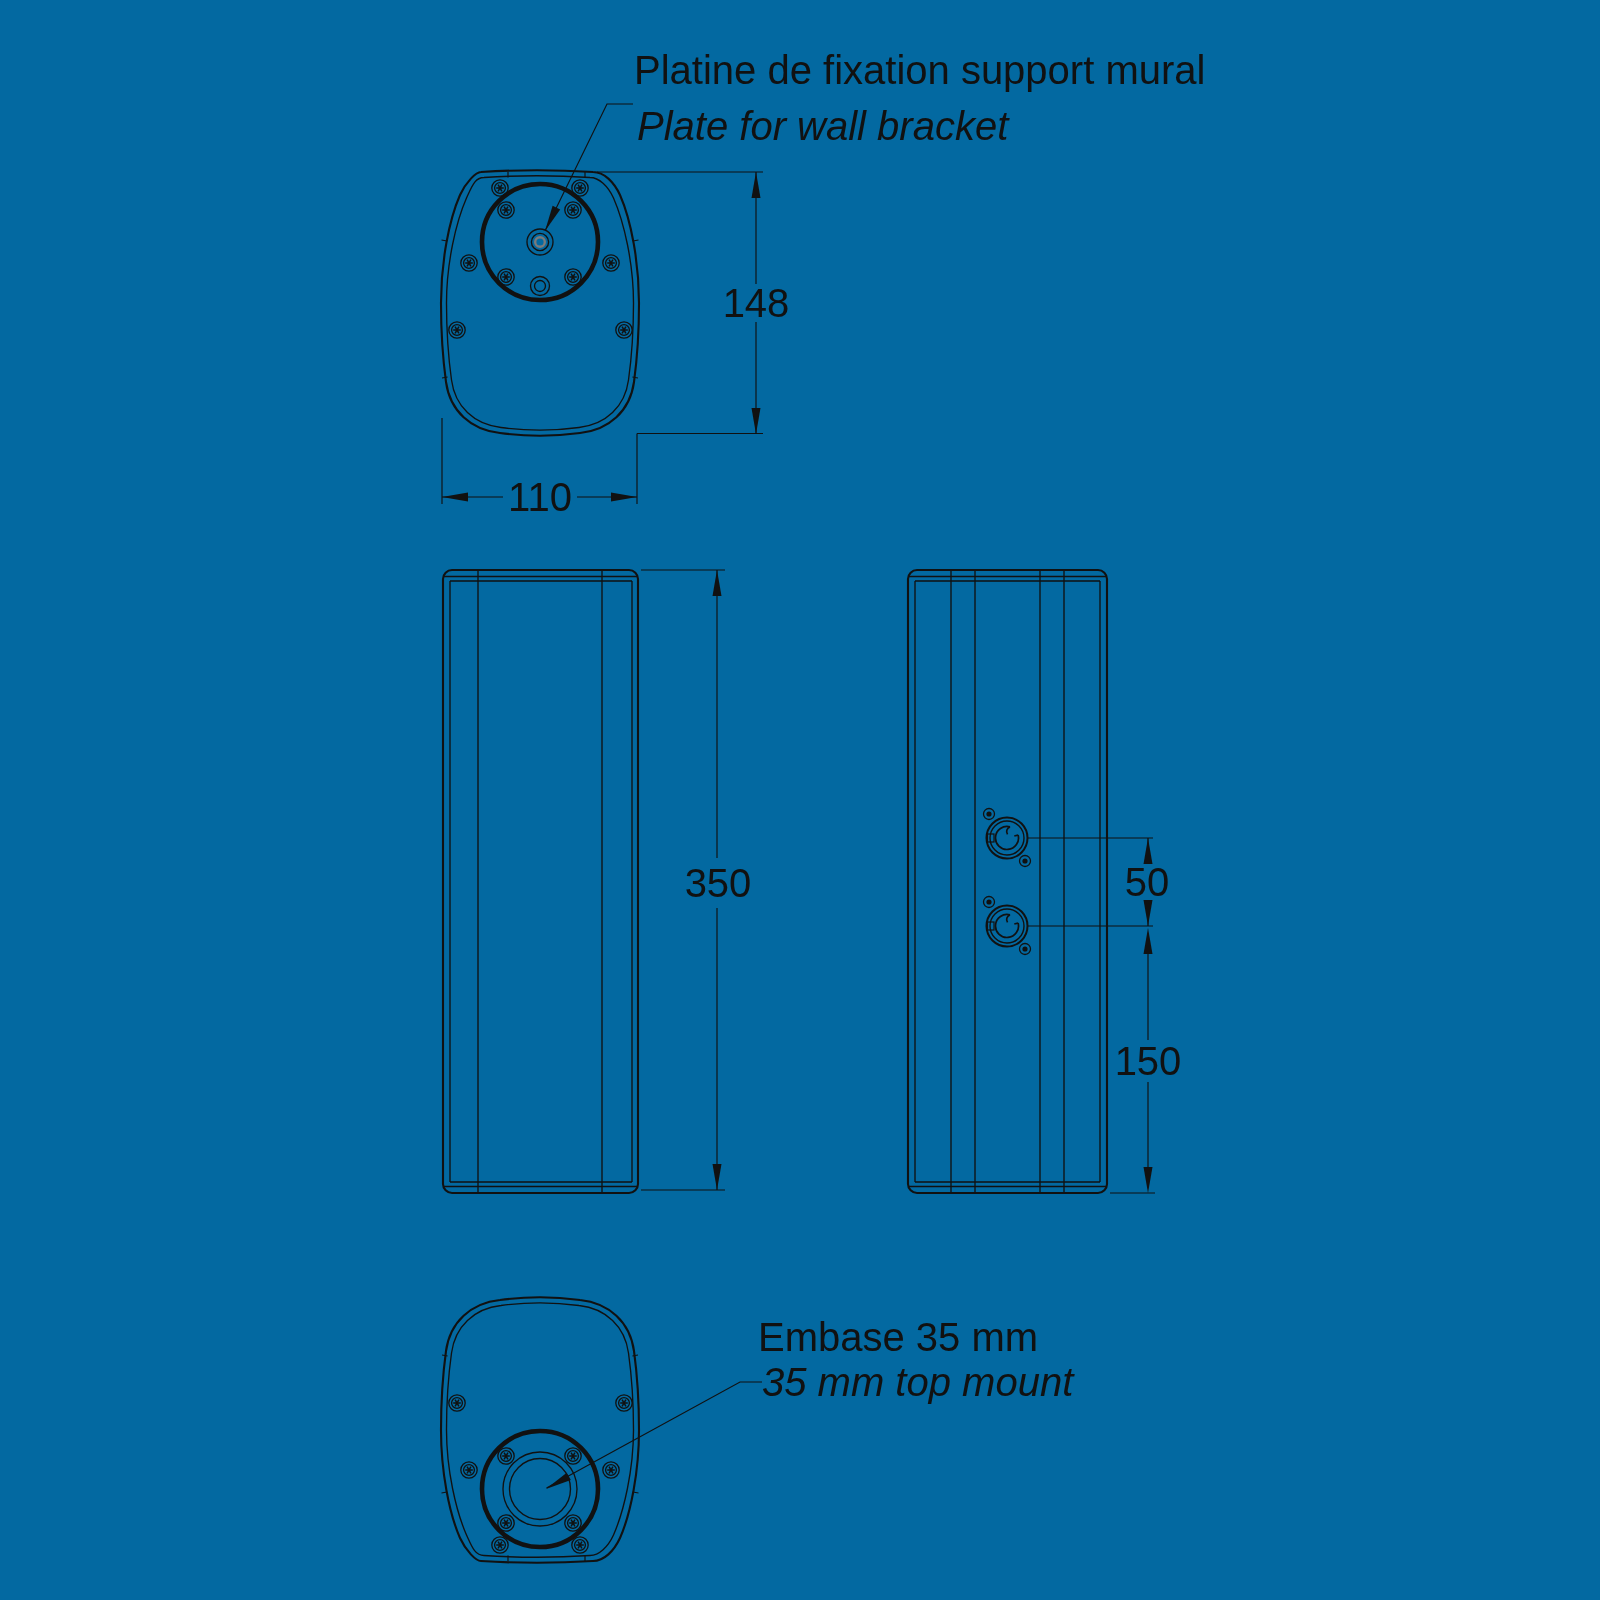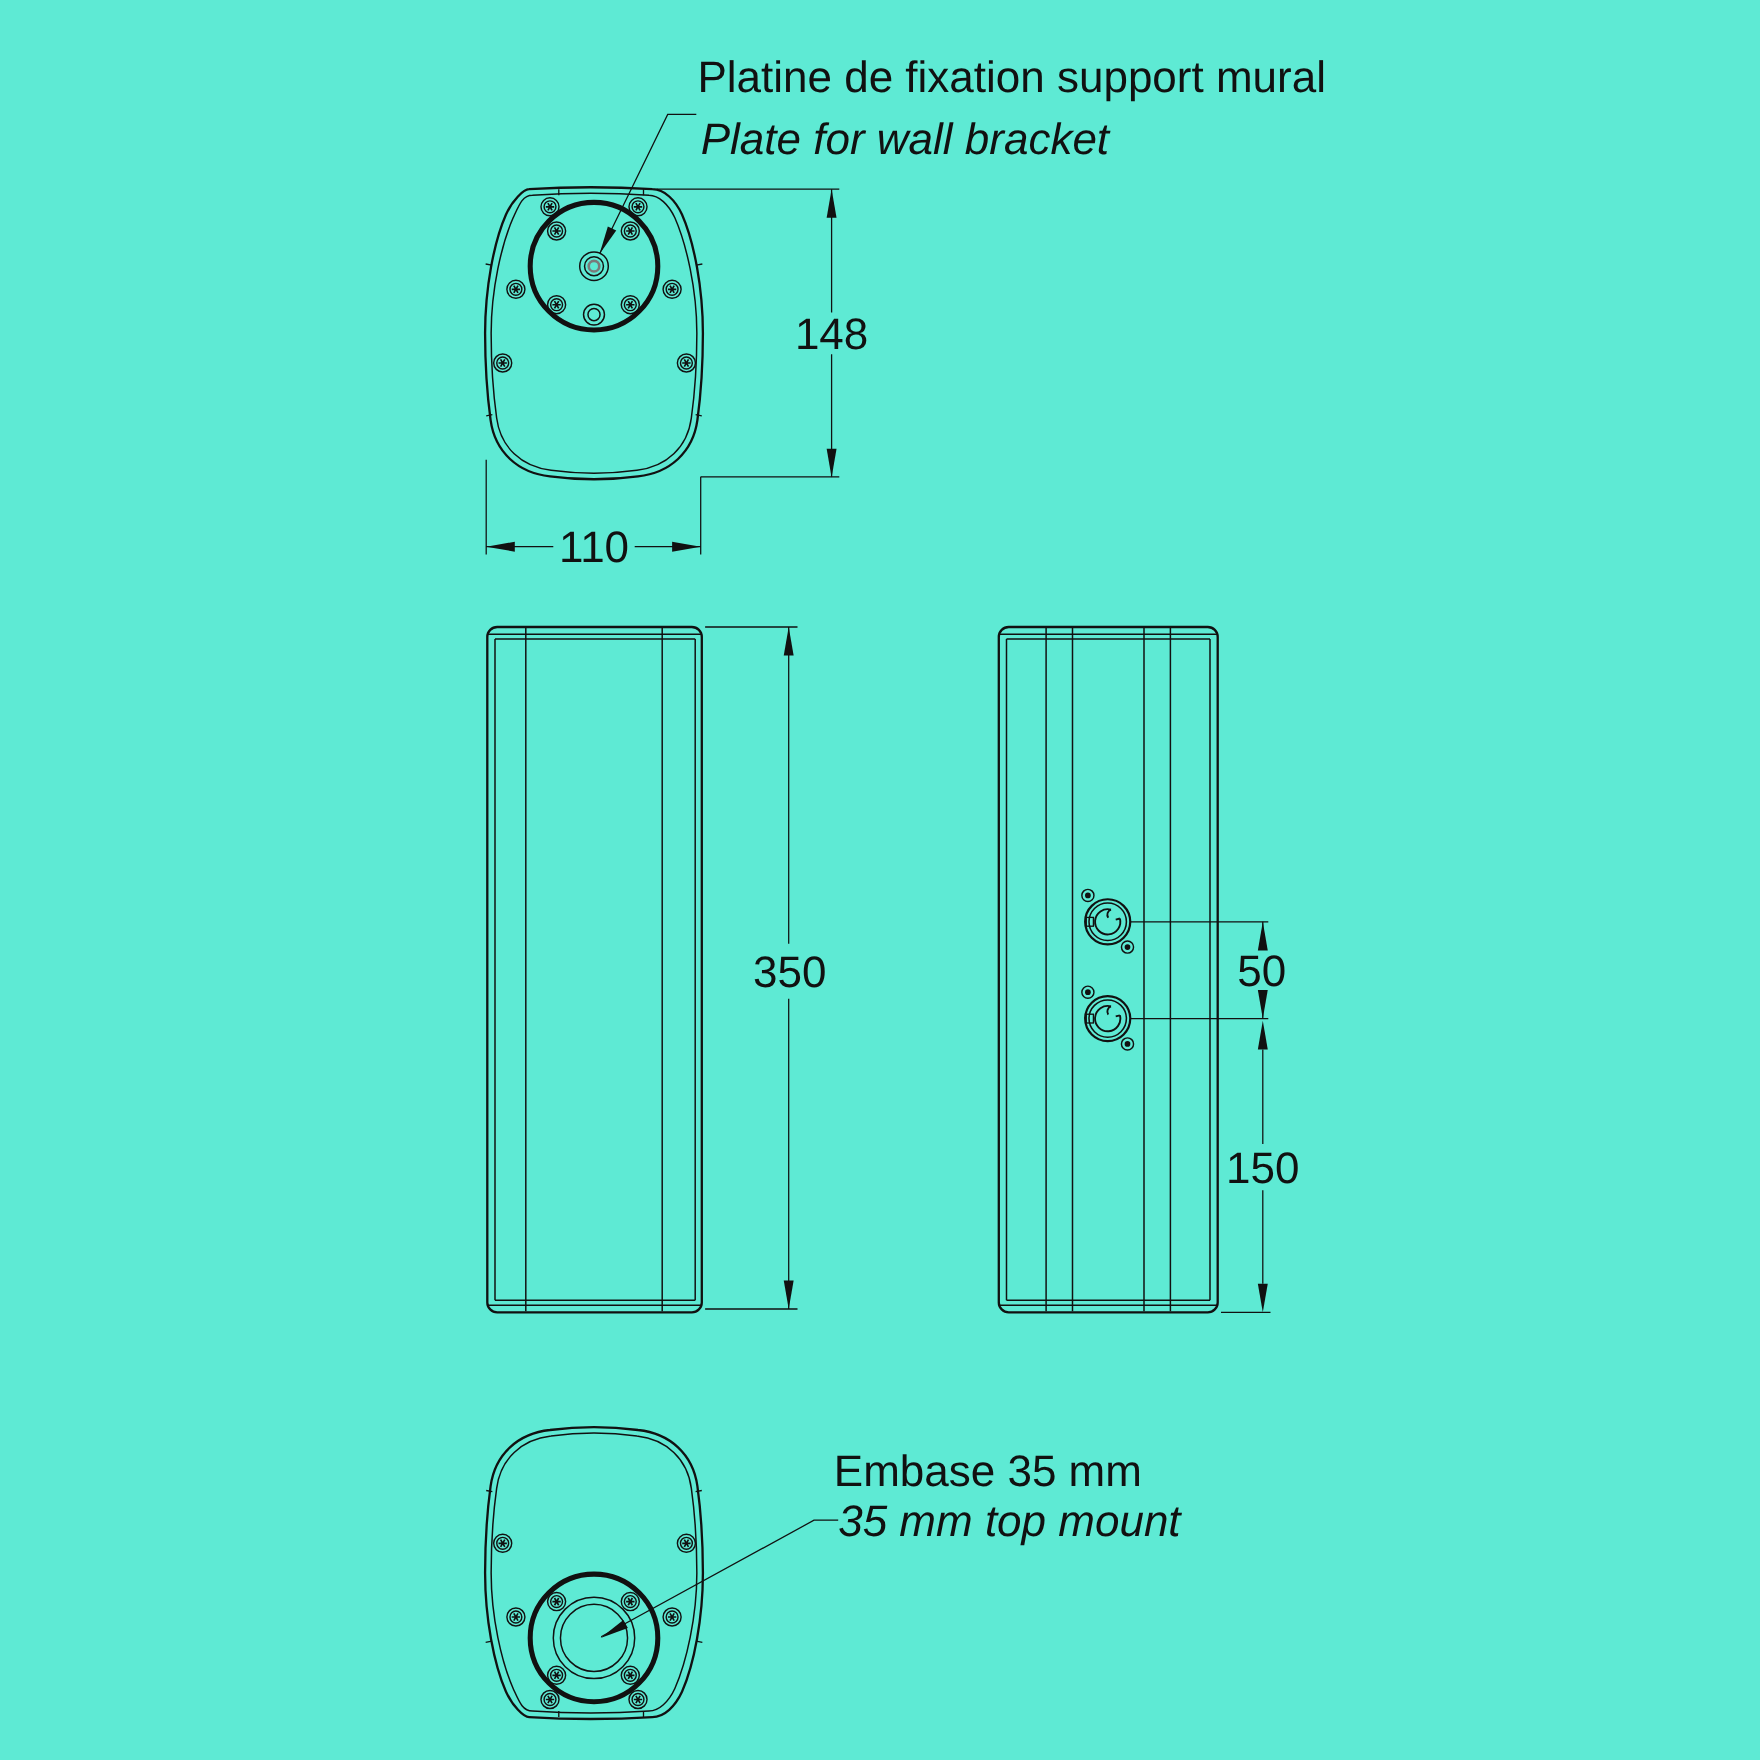--- a/index.html
+++ b/index.html
@@ -4,21 +4,21 @@
 <style>
   html, body {
     margin: 0;
     padding: 0;
     background: #ffffff;
   }
   .canvas {
     position: relative;
     width: 1600px;
     height: 1600px;
-    background: #5eead4;
+    background: #0369a1;
     overflow: hidden;
   }
   svg { display: block; }
   .outline   { fill: none; stroke: #111; stroke-width: 2.1; }
   .thin      { fill: none; stroke: #111; stroke-width: 1.35; }
   .hair      { fill: none; stroke: #111; stroke-width: 1.15; }
   .thick     { fill: none; stroke: #111; stroke-width: 4.6; }
   .arrow     { fill: #111; stroke: none; }
   .lbl       { font-family: "Liberation Sans", sans-serif; font-size: 40px; fill: #111; }
   .lbl-it    { font-family: "Liberation Sans", sans-serif; font-size: 40px; font-style: italic; fill: #111; }

